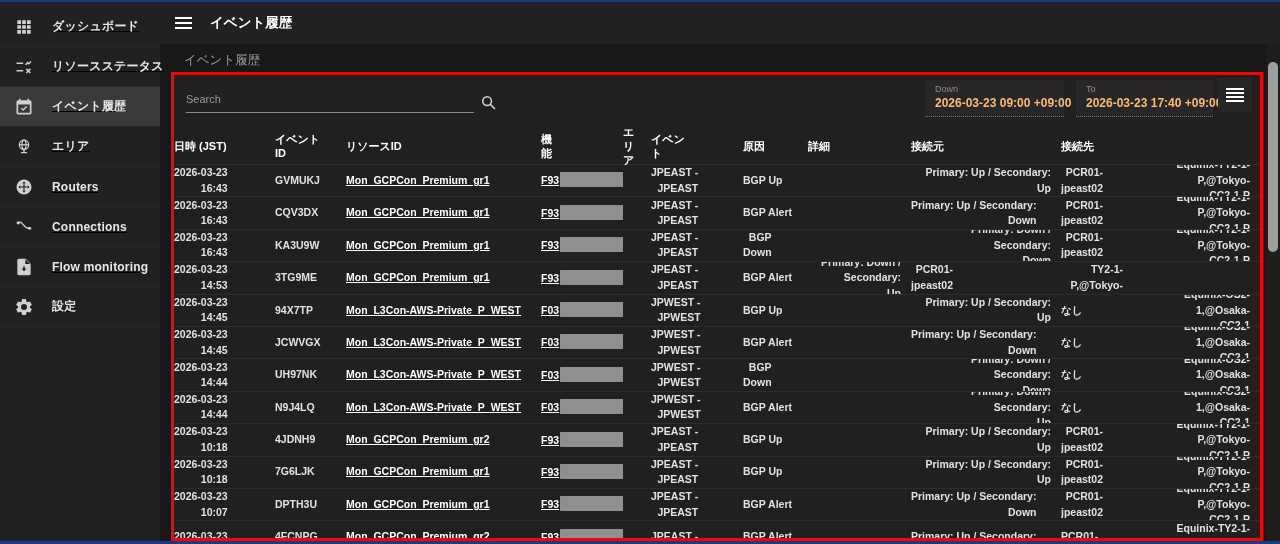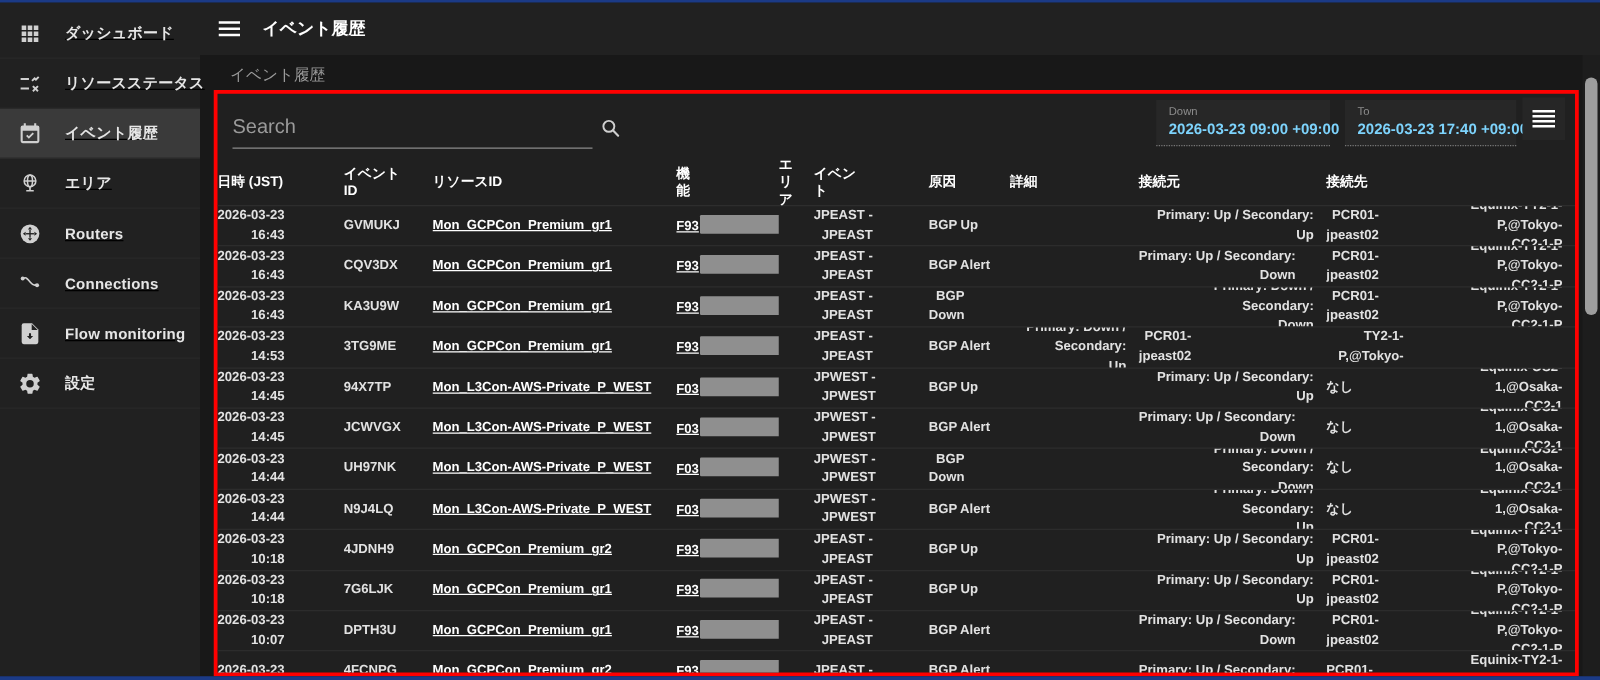--- a/index.html
+++ b/index.html
@@ -28,30 +28,30 @@
   .topbar-title { color:#fff; font-size:13.5px; font-weight:700; }
 
   .breadcrumb { position:absolute; left:184px; top:52px; color:#9a9a9a; font-size:12.5px; z-index:4; }
 
   
   .panel { position:absolute; left:171px; top:72px; width:1092px; height:469px;
            border:3px solid #ff0000; background:#202020; overflow:hidden; z-index:3; }
   .toolbar { position:relative; height:50px; }
   .search-wrap { position:absolute; left:12px; top:14px; width:288px; border-bottom:1px solid #8a8a8a; }
   .search-input { width:100%; background:transparent; border:none; outline:none; color:#f9a8d4;
-                  font-size:16px; padding:4px 0 7px; font-family:"Liberation Sans",sans-serif; }
+                  font-size:11px; padding:4px 0 7px; font-family:"Liberation Sans",sans-serif; }
   .search-input::placeholder { color:#9a9a9a; }
   .search-icon { position:absolute; left:306px; top:19px; width:17px; height:17px; cursor:pointer; }
 
   .datebox { position:absolute; top:5px; height:37px; background:#272727; border-bottom:1px dotted #777;
              padding:4px 10px 0; cursor:pointer; }
   .datebox-from { left:751px; width:139px; }
   .datebox-to   { left:902px; width:137px; }
   .datebox .lbl { font-size:9px; color:#8d8d8d; }
-  .datebox .val { font-size:12px; color:#7dd3fc; font-weight:700; margin-top:2px; white-space:nowrap; }
+  .datebox .val { font-size:12px; color:#fdba74; font-weight:700; margin-top:2px; white-space:nowrap; }
 
   .panel-menu-btn { position:absolute; left:1044px; top:3px; width:34px; height:34px; background:#262626;
                     display:flex; flex-direction:column; align-items:center; justify-content:center; gap:2px; cursor:pointer; }
   .panel-menu-btn i { display:block; width:18px; height:2px; background:#fff; }
 
   
   .grid-row { display:grid; grid-template-columns:101px 71px 195px 82px 28px 92px 65px 103px 150px 72px 1fr; }
   .thead { height:40px; border-bottom:1px solid #2d2d2d; }
   .th { display:flex; align-items:center; color:#fff; font-size:11px; font-weight:700;
         white-space:pre-line; line-height:14px; padding-right:10px; }

